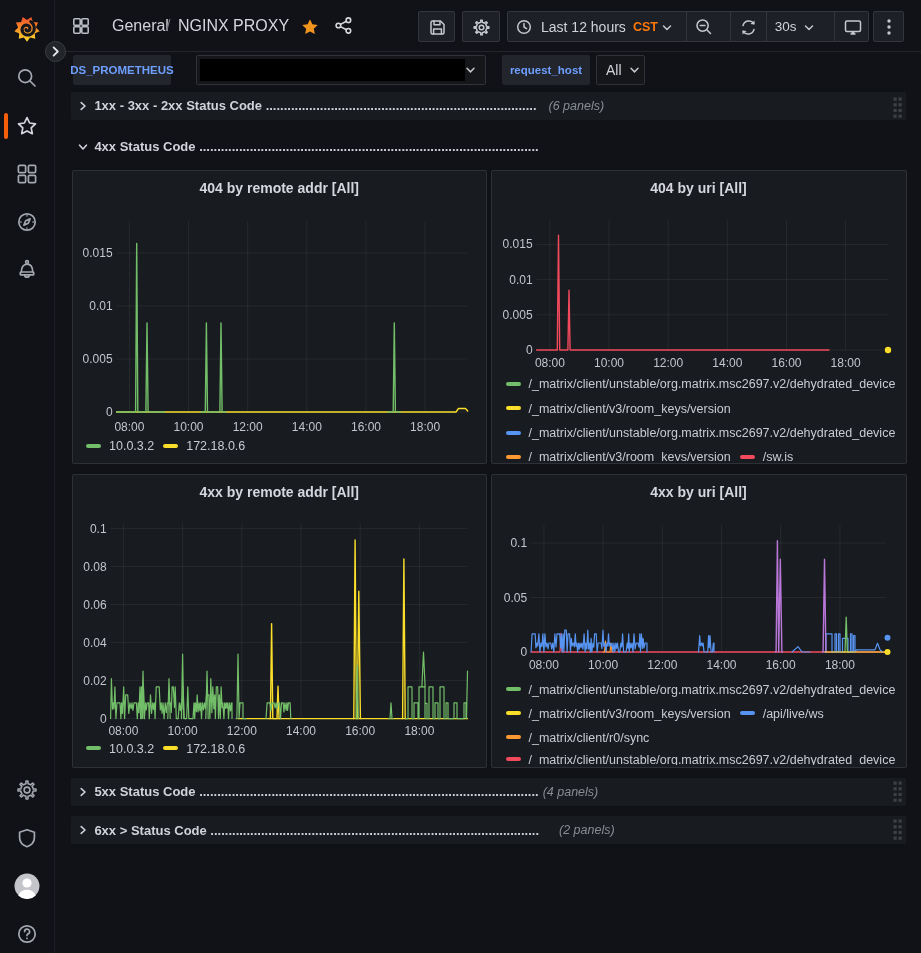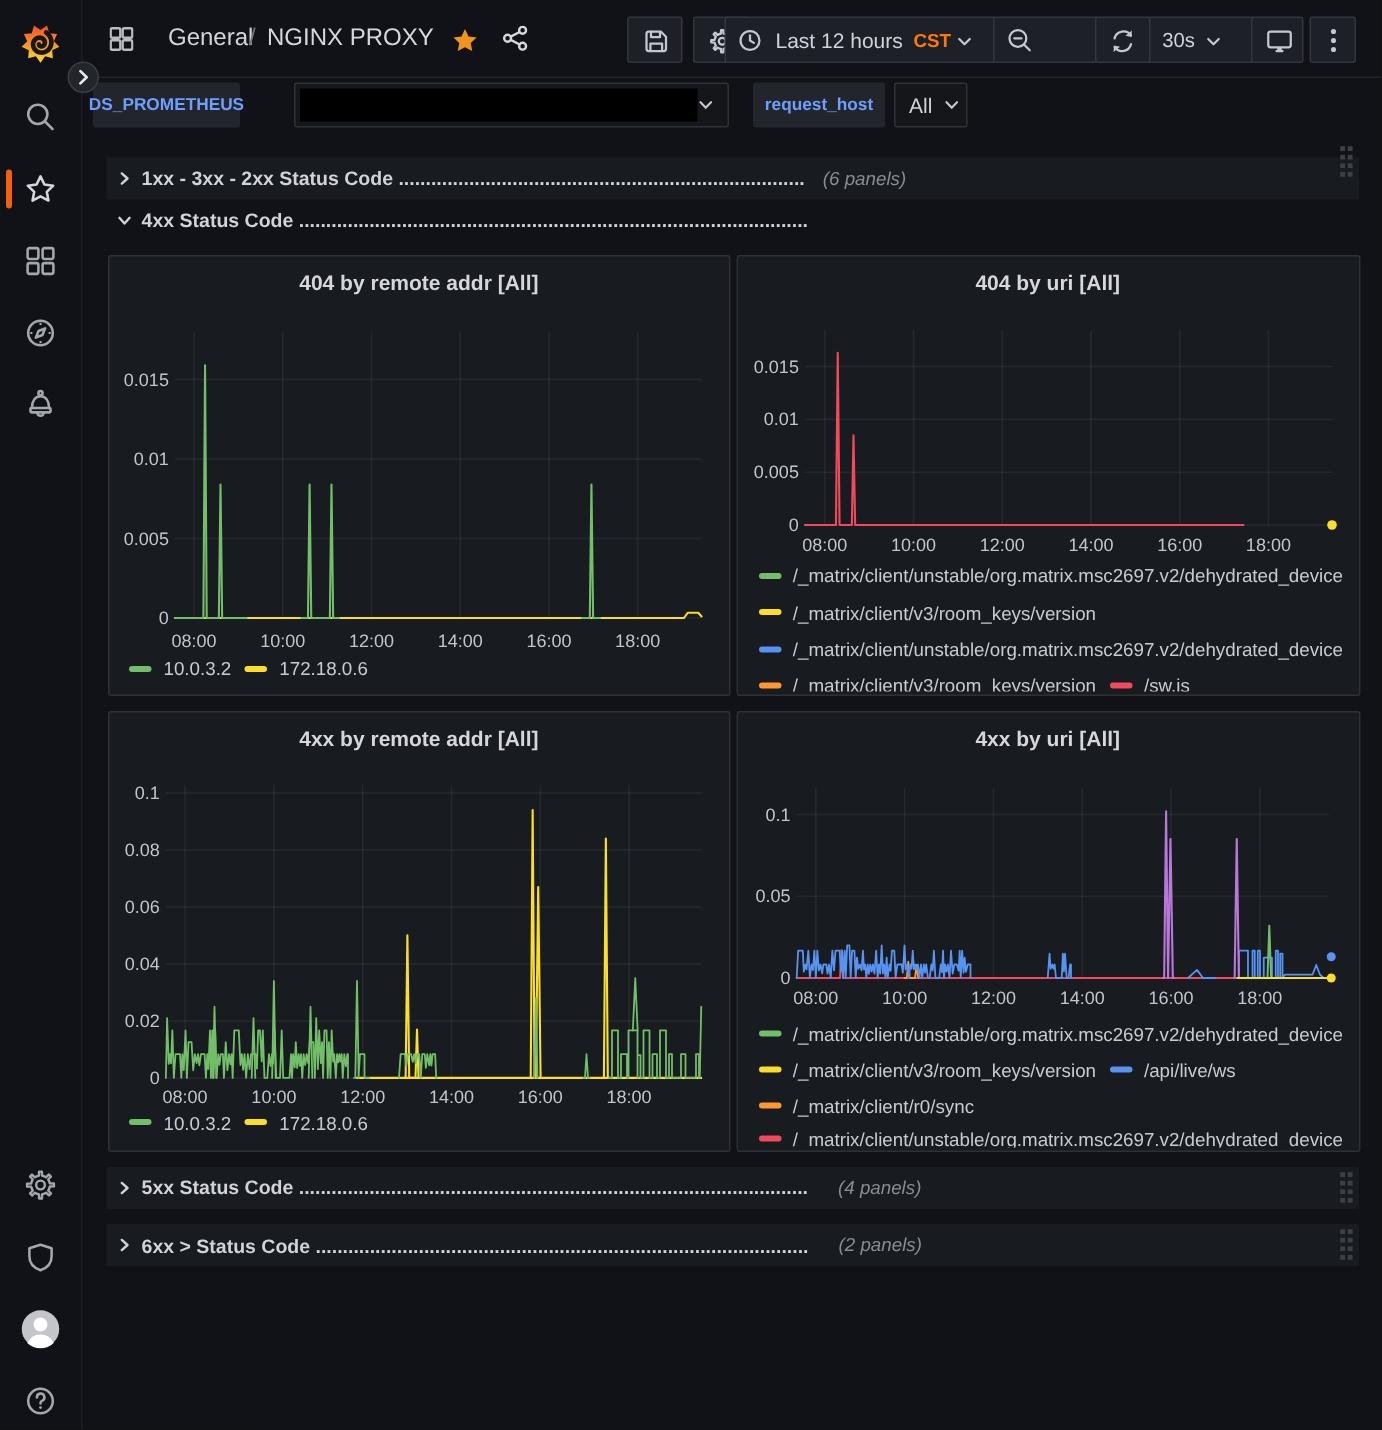--- a/index.html
+++ b/index.html
@@ -103,21 +103,21 @@
       <path d="M5 2 V5.8 H11 V2.4" stroke="#c5c7cf" stroke-width="1.5" fill="none" stroke-linecap="round" stroke-linejoin="round"></path>
       <path d="M4.6 15 V10 H12.4 V15" stroke="#c5c7cf" stroke-width="1.5" fill="none" stroke-linecap="round" stroke-linejoin="round"></path>
     </svg>
   </div>
 <div class="btn" style="left:462px;top:10.5px;width:37.5px;height:31.5px">
     <svg class="abs" style="left:10px;top:7px" width="17" height="17" viewBox="0 0 17 17">
       <path d="M13.31 10.48 L12.74 11.51 L14.26 13.14 L13.17 14.24 L11.53 12.72 L10.50 13.30 L9.37 13.63 L9.29 15.86 L7.74 15.86 L7.66 13.63 L6.52 13.31 L5.49 12.74 L3.86 14.26 L2.76 13.17 L4.28 11.53 L3.70 10.50 L3.37 9.37 L1.14 9.29 L1.14 7.74 L3.37 7.66 L3.69 6.52 L4.26 5.49 L2.74 3.86 L3.83 2.76 L5.47 4.28 L6.50 3.70 L7.63 3.37 L7.71 1.14 L9.26 1.14 L9.34 3.37 L10.48 3.69 L11.51 4.26 L13.14 2.74 L14.24 3.83 L12.72 5.47 L13.30 6.50 L13.63 7.63 L15.86 7.71 L15.86 9.26 L13.63 9.34 Z" fill="none" stroke="#c5c7cf" stroke-width="1.5" stroke-linejoin="round"></path>
       <circle cx="8.5" cy="8.5" r="2.3" fill="none" stroke="#c5c7cf" stroke-width="1.5"></circle>
     </svg>
   </div>
-<div class="btn" style="left:483px;top:10.5px;width:251px;height:31.5px">
+<div class="btn" style="left:507px;top:10.5px;width:251px;height:31.5px">
     <svg class="abs" style="left:8px;top:7.5px" width="16" height="16" viewBox="0 0 16 16">
       <circle cx="8" cy="8" r="6.3" stroke="#c5c7cf" stroke-width="1.5" fill="none" stroke-linecap="round" stroke-linejoin="round"></circle>
       <path d="M8 4.6 V8 L10.6 9.6" stroke="#c5c7cf" stroke-width="1.5" fill="none" stroke-linecap="round" stroke-linejoin="round"></path>
     </svg>
 <div class="abs" style="left:33px;top:7px;font-size:14px;color:#d2d3da">Last 12 hours</div>
 <div class="abs" style="left:125px;top:8.5px;font-size:12.5px;font-weight:700;color:#ff780a">CST</div>
 <svg class="abs" style="left:153px;top:12px" width="12" height="8" viewBox="0 0 12 8">
       <path d="M2.5 2 L6 5.5 L9.5 2" stroke="#c5c7cf" stroke-width="1.5" fill="none" stroke-linecap="round" stroke-linejoin="round"></path>
     </svg>
 <div class="abs" style="left:178px;top:0;width:1px;height:29.5px;background:#33363d"></div>
@@ -147,33 +147,33 @@
       <line x1="9" y1="12.5" x2="9" y2="15" stroke="#c5c7cf" stroke-width="3"></line>
     </svg>
   </div>
 <div class="btn" style="left:872.5px;top:10.5px;width:31px;height:31.5px">
     <svg class="abs" style="left:11px;top:6px" width="8" height="19" viewBox="0 0 8 19">
       <circle cx="4" cy="3" r="1.7" fill="#c5c7cf"></circle>
       <circle cx="4" cy="9" r="1.7" fill="#c5c7cf"></circle>
       <circle cx="4" cy="15" r="1.7" fill="#c5c7cf"></circle>
     </svg>
   </div>
-<div class="vlabel" style="left:62px;top:54.5px;width:98px;height:30.5px">DS_PROMETHEUS</div>
+<div class="vlabel" style="left:73px;top:54.5px;width:98px;height:30.5px">DS_PROMETHEUS</div>
 <div class="abs" style="left:195.5px;top:54.5px;width:290px;height:30.5px;background:#141619;border:1px solid #2f3238;border-radius:2px"></div>
 <div class="abs" style="left:200px;top:59px;width:264.5px;height:21.7px;background:#000"></div>
 <svg class="abs" style="left:464px;top:66px" width="13" height="9" viewBox="0 0 13 9">
     <path d="M3 2.2 L6.5 5.8 L10 2.2" stroke="#c5c7cf" stroke-width="1.5" fill="none" stroke-linecap="round"></path>
   </svg>
 <div class="vlabel" style="left:502px;top:54.5px;width:88px;height:30.5px">request_host</div>
 <div class="abs" style="left:596px;top:54.5px;width:49px;height:30.5px;background:#141619;border:1px solid #2f3238;border-radius:2px"></div>
 <div class="abs" style="left:606px;top:61.5px;font-size:14px;color:#d2d3da">All</div>
 <svg class="abs" style="left:628px;top:66px" width="13" height="9" viewBox="0 0 13 9">
     <path d="M3 2.2 L6.5 5.8 L10 2.2" stroke="#c5c7cf" stroke-width="1.5" fill="none" stroke-linecap="round"></path>
   </svg>
-<div class="row rowbg" style="left:71.4px;top:105px;width:835px;height:27.5px">
+<div class="row rowbg" style="left:71.4px;top:92px;width:835px;height:27.5px">
     <svg width="12" height="12" viewBox="0 0 12 12" style="margin:0 5px 0 6px">
       <path d="M4.2 2.6 L8 6 L4.2 9.4" stroke="#d1d2da" stroke-width="1.6" fill="none" stroke-linecap="round" stroke-linejoin="round"></path>
     </svg>
     <span>1xx - 3xx - 2xx Status Code&nbsp;...........................................................................</span>
     <span class="pcount" style="margin-left:12px">(6 panels)</span>
   </div>
 <svg class="abs" style="left:892px;top:96px" width="12" height="24" viewBox="0 0 12 24">
     <rect x="1.5" y="1.5" width="3.2" height="3.2" fill="#3e4046"></rect>
     <rect x="6.5" y="1.5" width="3.2" height="3.2" fill="#3e4046"></rect>
     <rect x="1.5" y="7.2" width="3.2" height="3.2" fill="#3e4046"></rect>
@@ -187,21 +187,21 @@
     <svg width="12" height="12" viewBox="0 0 12 12" style="margin:0 5px 0 6px">
       <path d="M2.6 4.2 L6 8 L9.4 4.2" stroke="#d1d2da" stroke-width="1.6" fill="none" stroke-linecap="round" stroke-linejoin="round"></path>
     </svg>
     <span>4xx Status Code&nbsp;..............................................................................................</span>
   </div>
 <div class="row rowbg" style="left:71.4px;top:778.2px;width:835px;height:27.5px">
     <svg width="12" height="12" viewBox="0 0 12 12" style="margin:0 5px 0 6px">
       <path d="M4.2 2.6 L8 6 L4.2 9.4" stroke="#d1d2da" stroke-width="1.6" fill="none" stroke-linecap="round" stroke-linejoin="round"></path>
     </svg>
     <span>5xx Status Code&nbsp;..............................................................................................</span>
-    <span class="pcount" style="margin-left:20px">(4 panels)</span>
+    <span class="pcount" style="margin-left:4px">(4 panels)</span>
   </div>
 <svg class="abs" style="left:892px;top:780px" width="12" height="24" viewBox="0 0 12 24">
     <rect x="1.5" y="1.5" width="3.2" height="3.2" fill="#3e4046"></rect>
     <rect x="6.5" y="1.5" width="3.2" height="3.2" fill="#3e4046"></rect>
     <rect x="1.5" y="7.2" width="3.2" height="3.2" fill="#3e4046"></rect>
     <rect x="6.5" y="7.2" width="3.2" height="3.2" fill="#3e4046"></rect>
     <rect x="1.5" y="12.9" width="3.2" height="3.2" fill="#3e4046"></rect>
     <rect x="6.5" y="12.9" width="3.2" height="3.2" fill="#3e4046"></rect>
     <rect x="1.5" y="18.6" width="3.2" height="3.2" fill="#3e4046"></rect>
     <rect x="6.5" y="18.6" width="3.2" height="3.2" fill="#3e4046"></rect>

